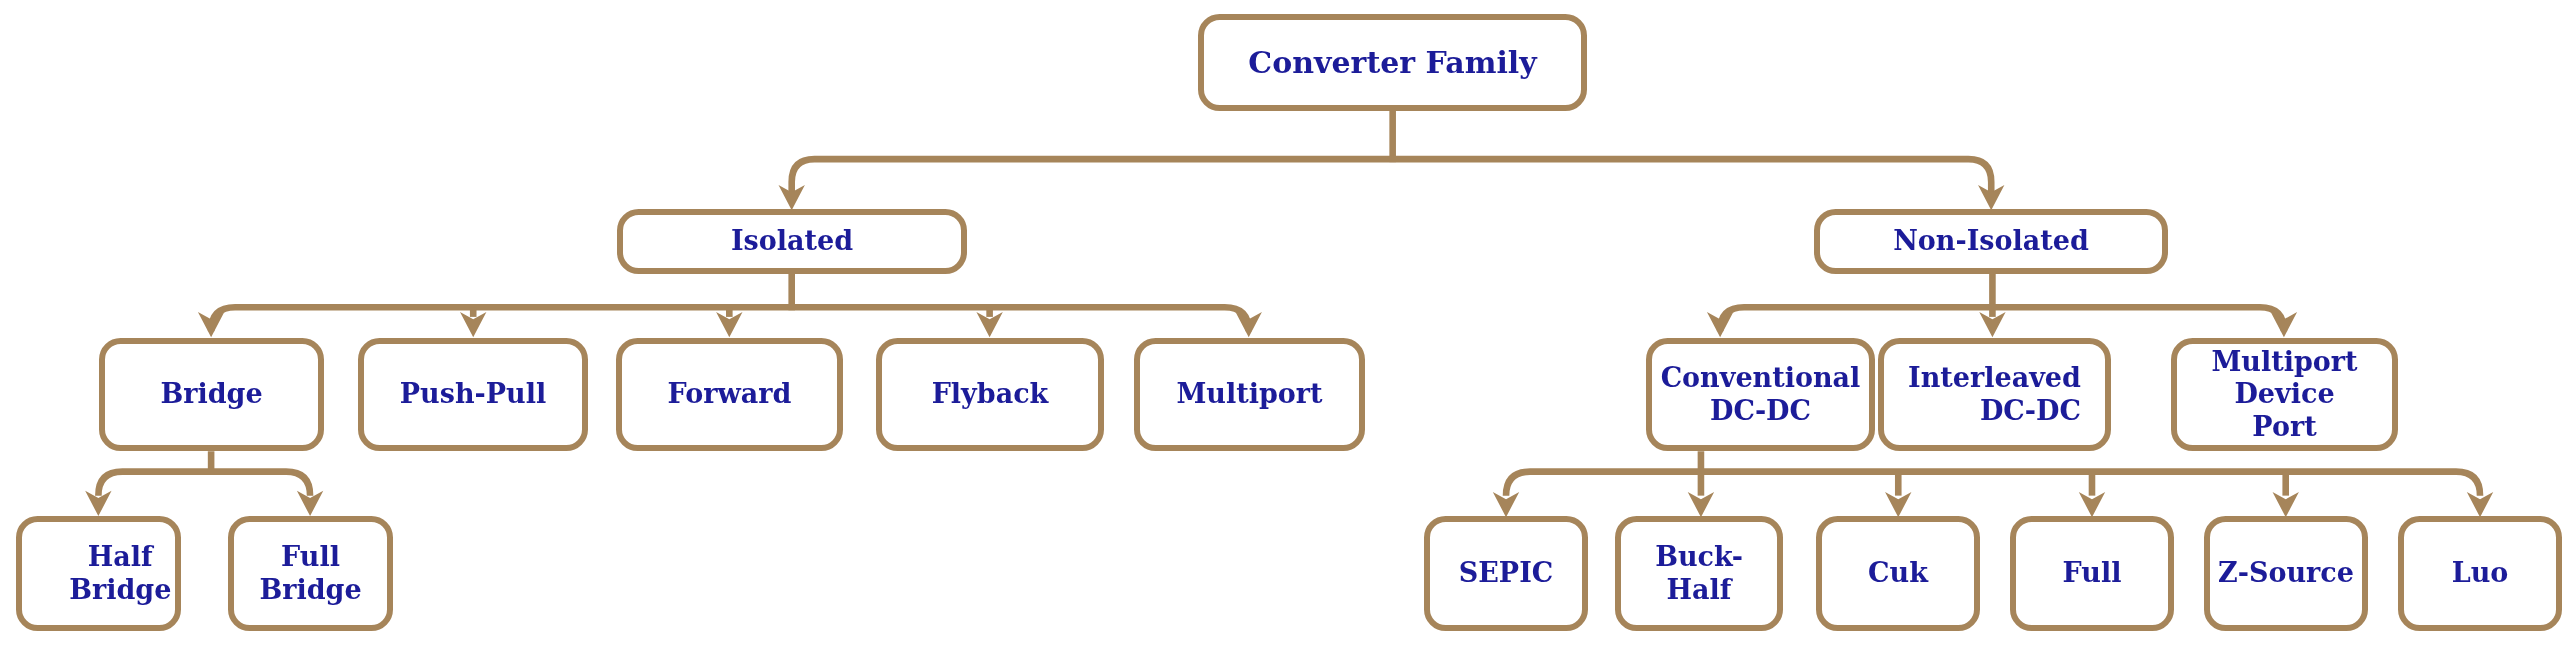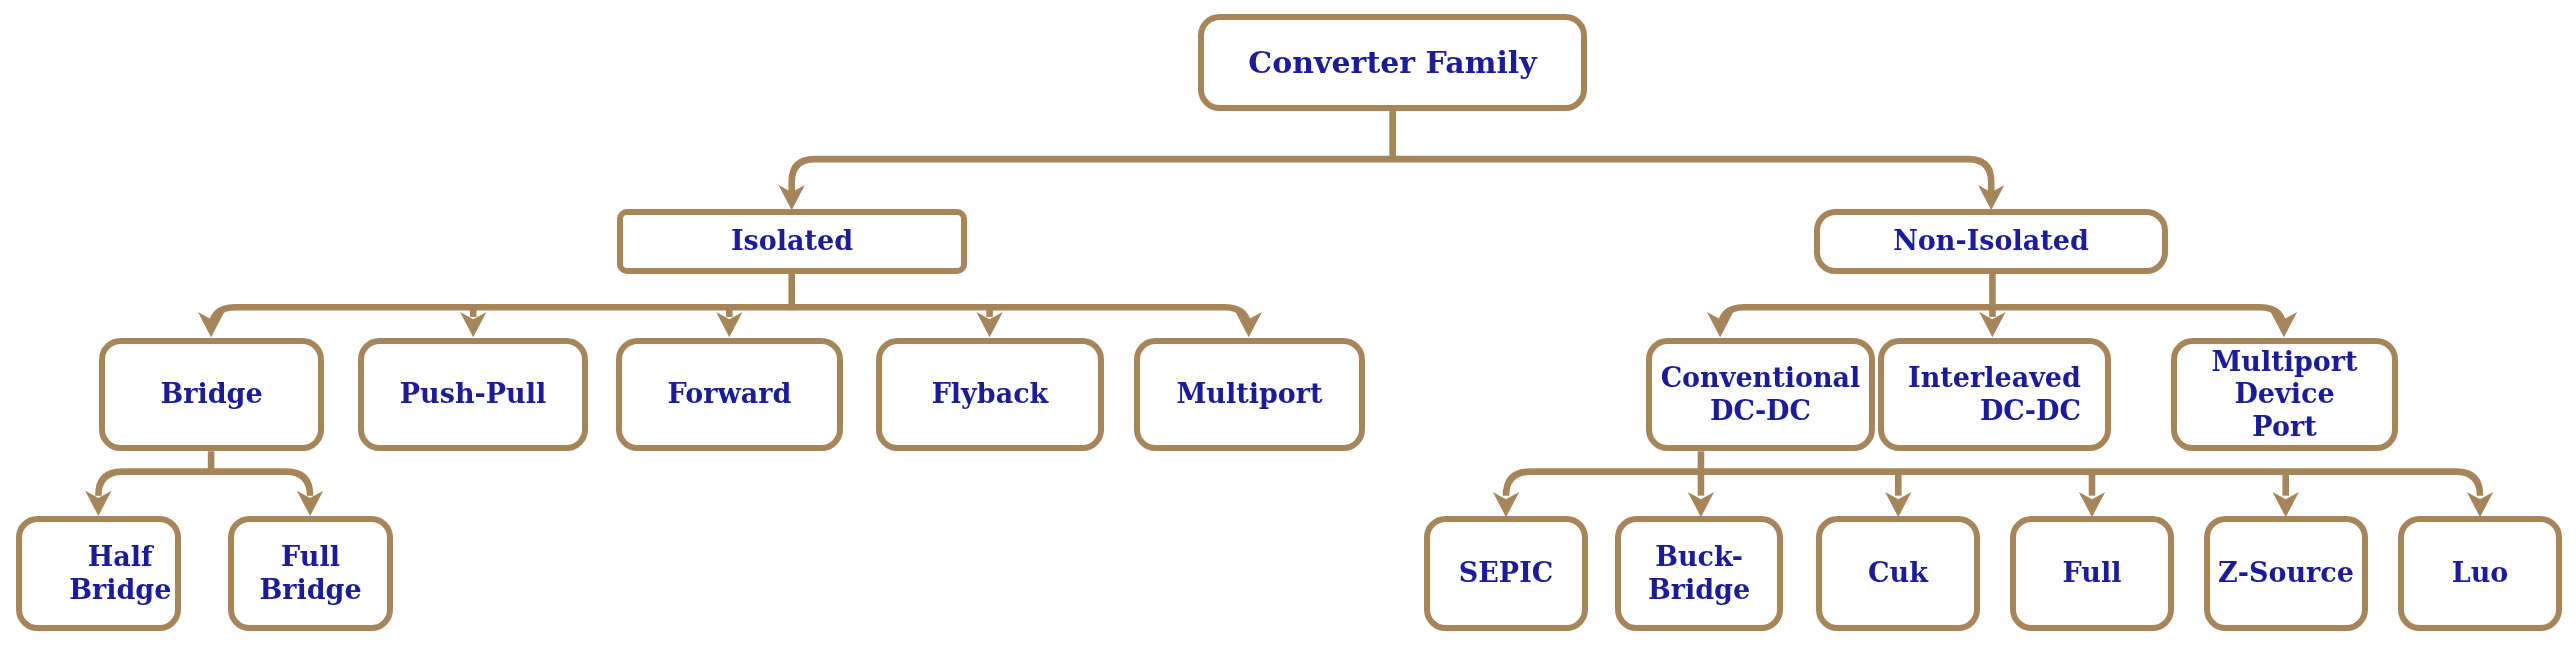--- a/index.html
+++ b/index.html
@@ -81,21 +81,21 @@
     <path class="head" d="M 3165 862 L 3143 820 L 3165 832 L 3187 820 Z"></path>
     <path class="head" d="M 3488 862 L 3466 820 L 3488 832 L 3510 820 Z"></path>
     <path class="head" d="M 3811 862 L 3789 820 L 3811 832 L 3833 820 Z"></path>
     <path class="head" d="M 4135 862 L 4113 820 L 4135 832 L 4157 820 Z"></path>
   </svg>
 
   <div class="node root-node" style="left:1198px;top:14px;width:389px;height:97px;">
     <span class="lbl">Converter Family</span>
   </div>
 
-  <div class="node" style="left:617px;top:209px;width:350px;height:65px;border-radius:10px;">
+  <div class="node" style="left:617px;top:209px;width:350px;height:65px;">
     <span class="lbl">Isolated</span>
   </div>
   <div class="node" style="left:1814px;top:209px;width:354px;height:65px;">
     <span class="lbl">Non-Isolated</span>
   </div>
 
   <div class="node" style="left:99px;top:338px;width:225px;height:113px;">
     <span class="lbl">Bridge</span>
   </div>
   <div class="node" style="left:358px;top:338px;width:230px;height:113px;">
@@ -130,21 +130,21 @@
   </div>
   <div class="node" style="left:228px;top:516px;width:165px;height:115px;">
     <span class="lbl">Full
 Bridge</span>
   </div>
   <div class="node" style="left:1424px;top:516px;width:164px;height:115px;">
     <span class="lbl">SEPIC</span>
   </div>
   <div class="node" style="left:1615px;top:516px;width:168px;height:115px;">
     <span class="lbl">Buck-
-Bridge</span>
+Half</span>
   </div>
   <div class="node" style="left:1816px;top:516px;width:164px;height:115px;">
     <span class="lbl">Cuk</span>
   </div>
   <div class="node" style="left:2010px;top:516px;width:164px;height:115px;">
     <span class="lbl">Full</span>
   </div>
   <div class="node" style="left:2204px;top:516px;width:164px;height:115px;">
     <span class="lbl">Z-Source</span>
   </div>

